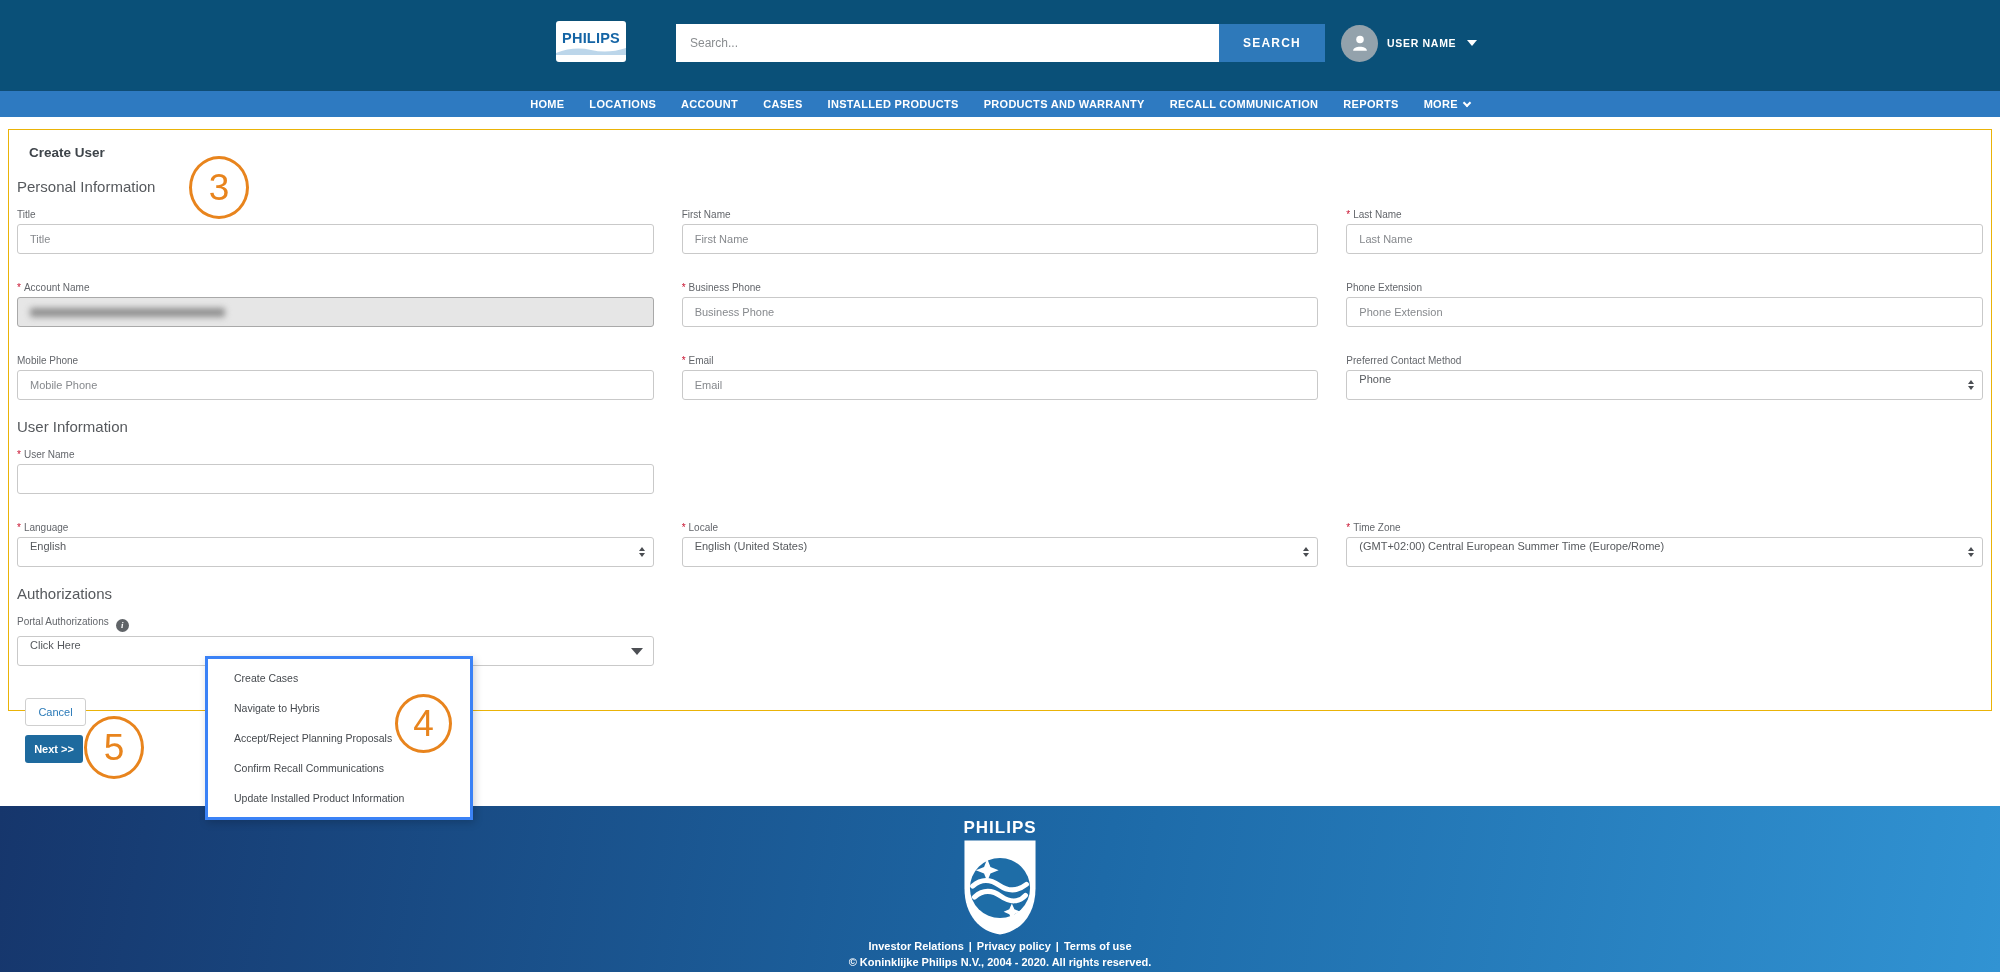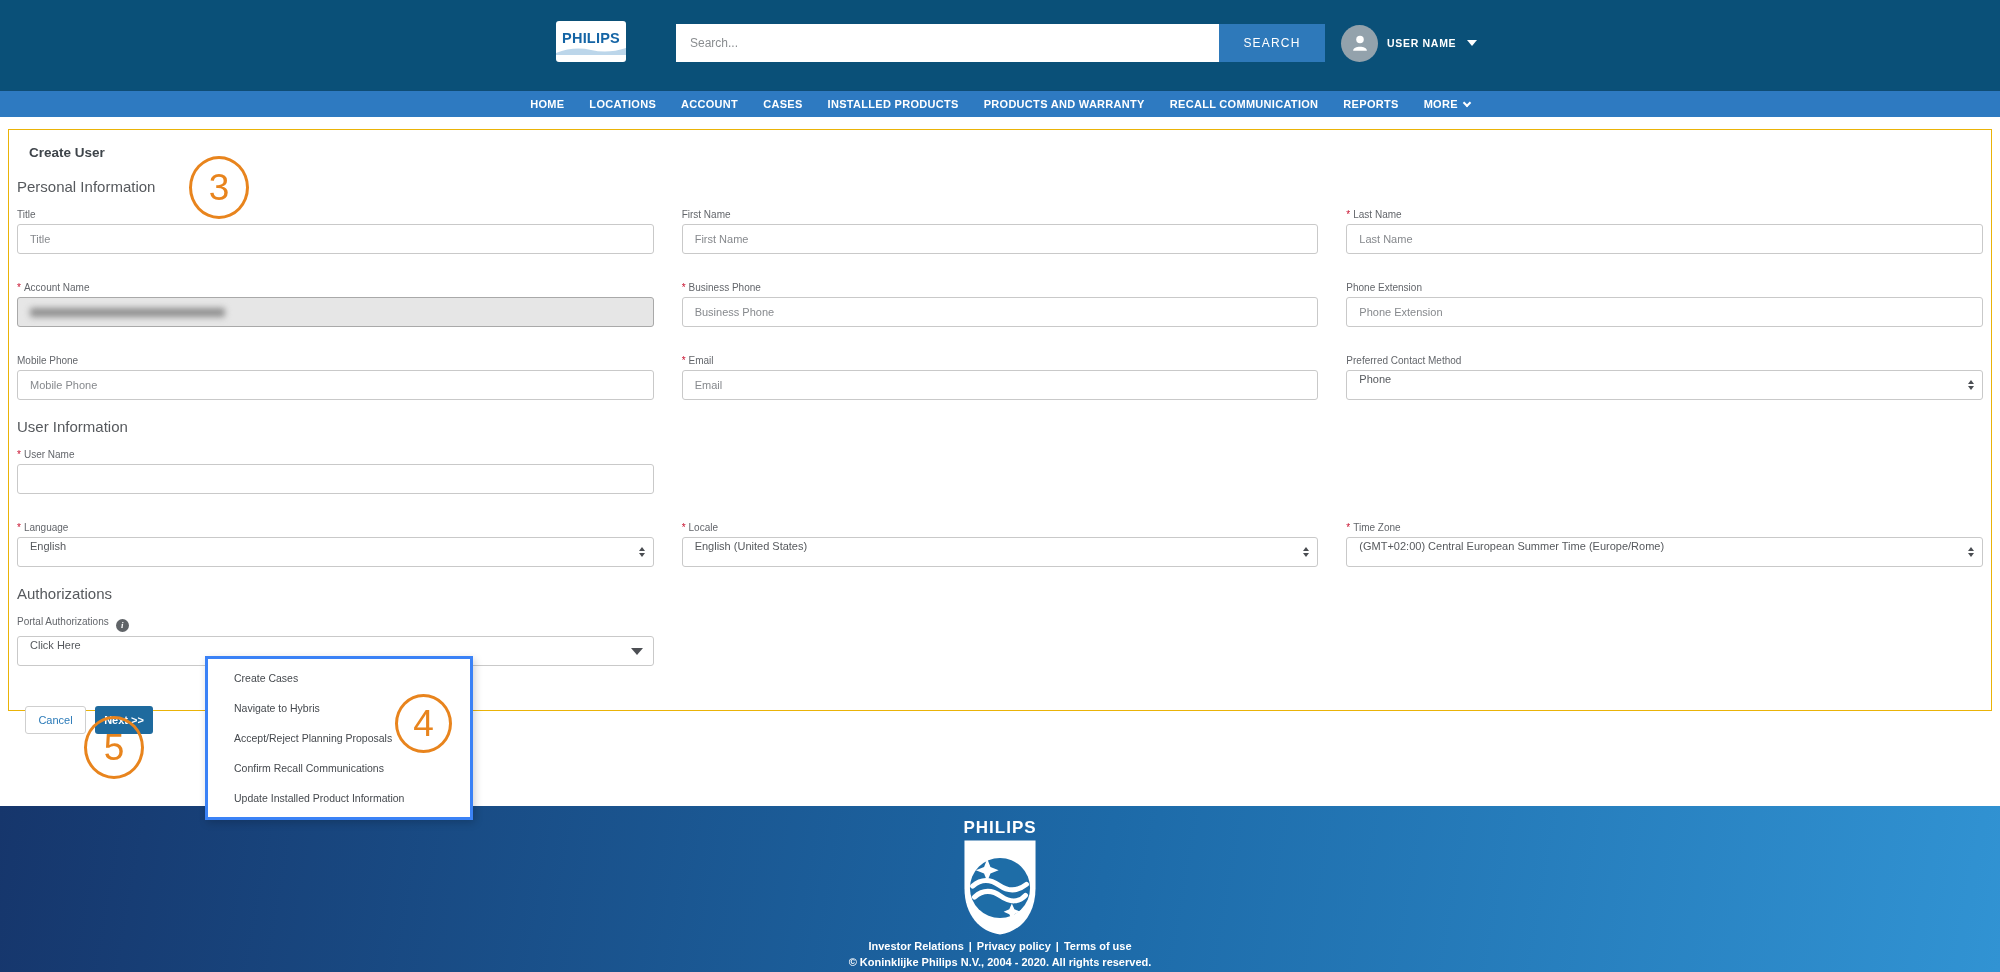--- a/index.html
+++ b/index.html
@@ -14,21 +14,21 @@
   
   .topbar { position:absolute; top:0; left:0; width:2000px; height:90px; background:#0a5078; }
   .logo-box { position:absolute; left:556px; top:21px; width:70px; height:41px; background:#fff; border-radius:3px;
     display:flex; flex-direction:column; align-items:center; justify-content:center; cursor:pointer; overflow:hidden; }
   .logo-text { color:#1464a5; font-weight:bold; font-size:14.5px; letter-spacing:0.2px; line-height:1; margin-top:3px; }
   .logo-wave { width:70px; height:9px; margin-top:1px; }
   .search-group { position:absolute; left:676px; top:24px; height:38px; display:flex; }
   .search-input { width:543px; height:38px; border:none; outline:none; padding:0 14px; font-size:12px; color:#333;
     font-family:"Liberation Sans",sans-serif; }
   .search-input::placeholder { color:#8a8d90; }
-  .search-btn { width:106px; height:38px; background:#2e79ba; color:#fff; border:none; font-size:12px; font-weight:normal;
+  .search-btn { width:106px; height:38px; background:#2e79ba; color:#fff; border:none; font-size:12px; font-weight:bold;
     letter-spacing:1.2px; cursor:pointer; font-family:"Liberation Sans",sans-serif; }
   .user-group { position:absolute; left:1341px; top:24px; height:38px; display:flex; align-items:center; gap:9px; cursor:pointer; }
   .avatar { width:37px; height:37px; border-radius:50%; background:#93a2ac; display:flex; align-items:center; justify-content:center; }
   .user-label { color:#fff; font-size:10.5px; font-weight:bold; letter-spacing:0.7px; }
   .tri-down-white { width:0; height:0; border-left:5px solid transparent; border-right:5px solid transparent; border-top:6px solid #fff; margin-left:2px; }
 
   
   .navbar { position:absolute; top:90px; left:0; width:2000px; height:27px; background:#2e7ac1; border-top:1px solid #0f4d75;
     display:flex; align-items:center; justify-content:center; gap:25px; }
   .nav-item { color:#fff; font-size:11px; font-weight:bold; letter-spacing:0.3px; display:flex; align-items:center; cursor:pointer; white-space:nowrap; }
@@ -52,21 +52,21 @@
   .fselect .val { overflow:hidden; white-space:nowrap; text-overflow:ellipsis; }
   .spinner { position:absolute; right:8px; top:50%; transform:translateY(-50%); display:flex; flex-direction:column; gap:2px; }
   .spinner i { display:block; width:0; height:0; border-left:3.5px solid transparent; border-right:3.5px solid transparent; }
   .spinner .up { border-bottom:4.5px solid #4a4d52; }
   .spinner .dn { border-top:4.5px solid #4a4d52; }
   .caret-dark { position:absolute; right:10px; top:50%; margin-top:-3px; width:0; height:0;
     border-left:6px solid transparent; border-right:6px solid transparent; border-top:7px solid #4c4f54; }
   .info-icon { display:inline-flex; align-items:center; justify-content:center; width:13px; height:13px; border-radius:50%;
     background:#606468; color:#fff; font-size:9px; font-weight:bold; font-style:italic; margin-left:7px; vertical-align:-3px;
     font-family:"Liberation Serif",serif; }
-  .btn-row { display:flex; gap:9px; margin:40px 0 0 8px; }
+  .btn-row { display:flex; gap:9px; margin:32px 0 0 8px;flex-direction:column; }
   .btn-cancel { width:61px; height:28px; background:#fff; border:1px solid #cfcfcf; border-radius:3px; color:#2a7ab8;
     font-size:11px; cursor:pointer; font-family:"Liberation Sans",sans-serif; }
   .btn-next { width:58px; height:28px; background:#1e6a9e; border:none; border-radius:3px; color:#fff; font-size:11px;
     font-weight:bold; cursor:pointer; font-family:"Liberation Sans",sans-serif; }
 
   
   .menu { position:absolute; left:205px; top:656px; width:268px; background:#fff; border:3px solid #3b82f6;
     box-shadow:2px 3px 8px rgba(0,0,0,0.18); padding:4px 8px; z-index:6; }
   .menu-item { padding:9px 18px; font-size:10.5px; color:#45494e; cursor:pointer; }
 

